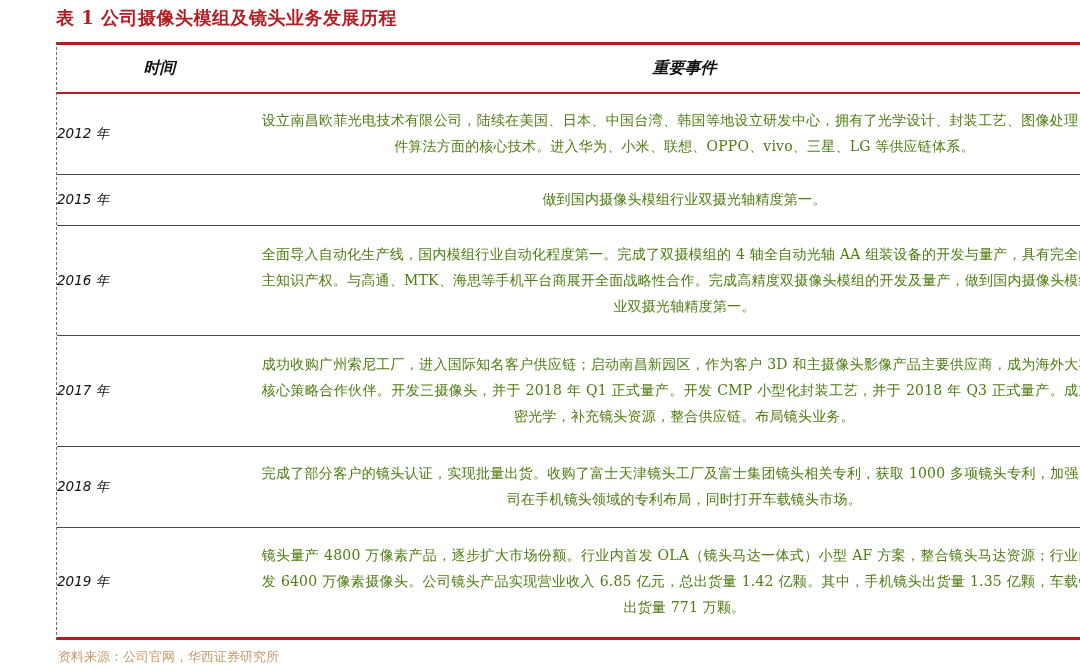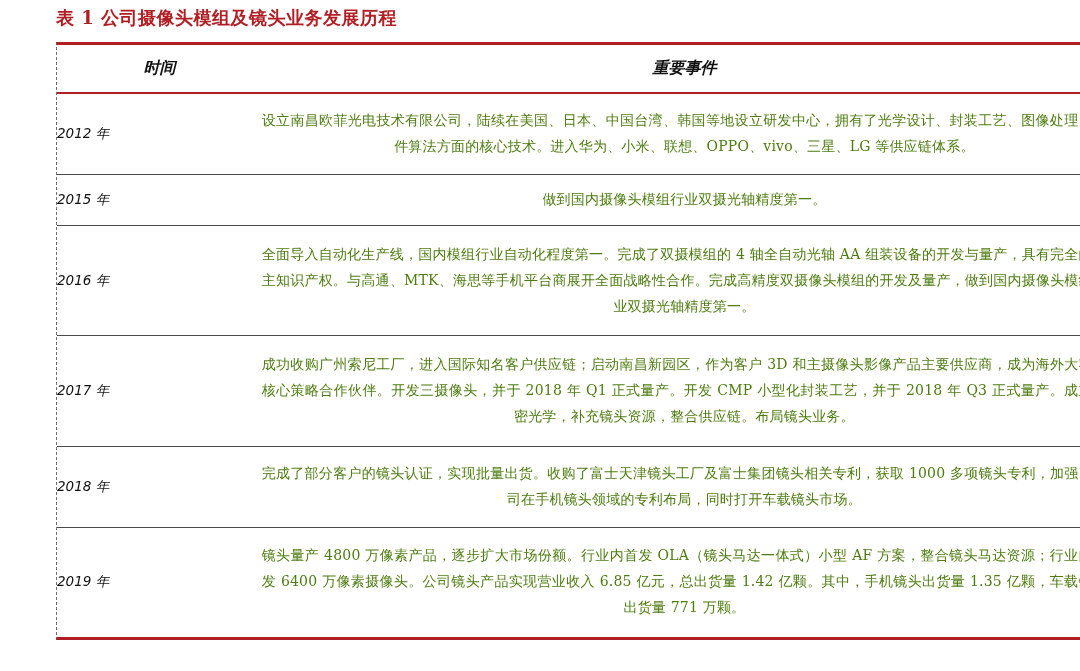--- a/index.html
+++ b/index.html
@@ -193,14 +193,15 @@
           <td class="cell-time">2019 年</td>
           <td class="cell-event">
             <span class="evt-text">镜头量产 4800 万像素产品，逐步扩大市场份额。行业内首发 OLA（镜头马达一体式）小型 AF 方案，整合镜头马达资源；行业内首发 6400 万像素摄像头。公司镜头产品实现营业收入 6.85 亿元，总出货量 1.42 亿颗。其中，手机镜头出货量 1.35 亿颗，车载镜头出货量 771 万颗。</span>
           </td>
         </tr>
 
       </tbody>
     </table>
   </div>
 
+  <div class="source-note">资料来源：公司官网，华西证券研究所</div>
 
 </div>
 
 </body></html>

